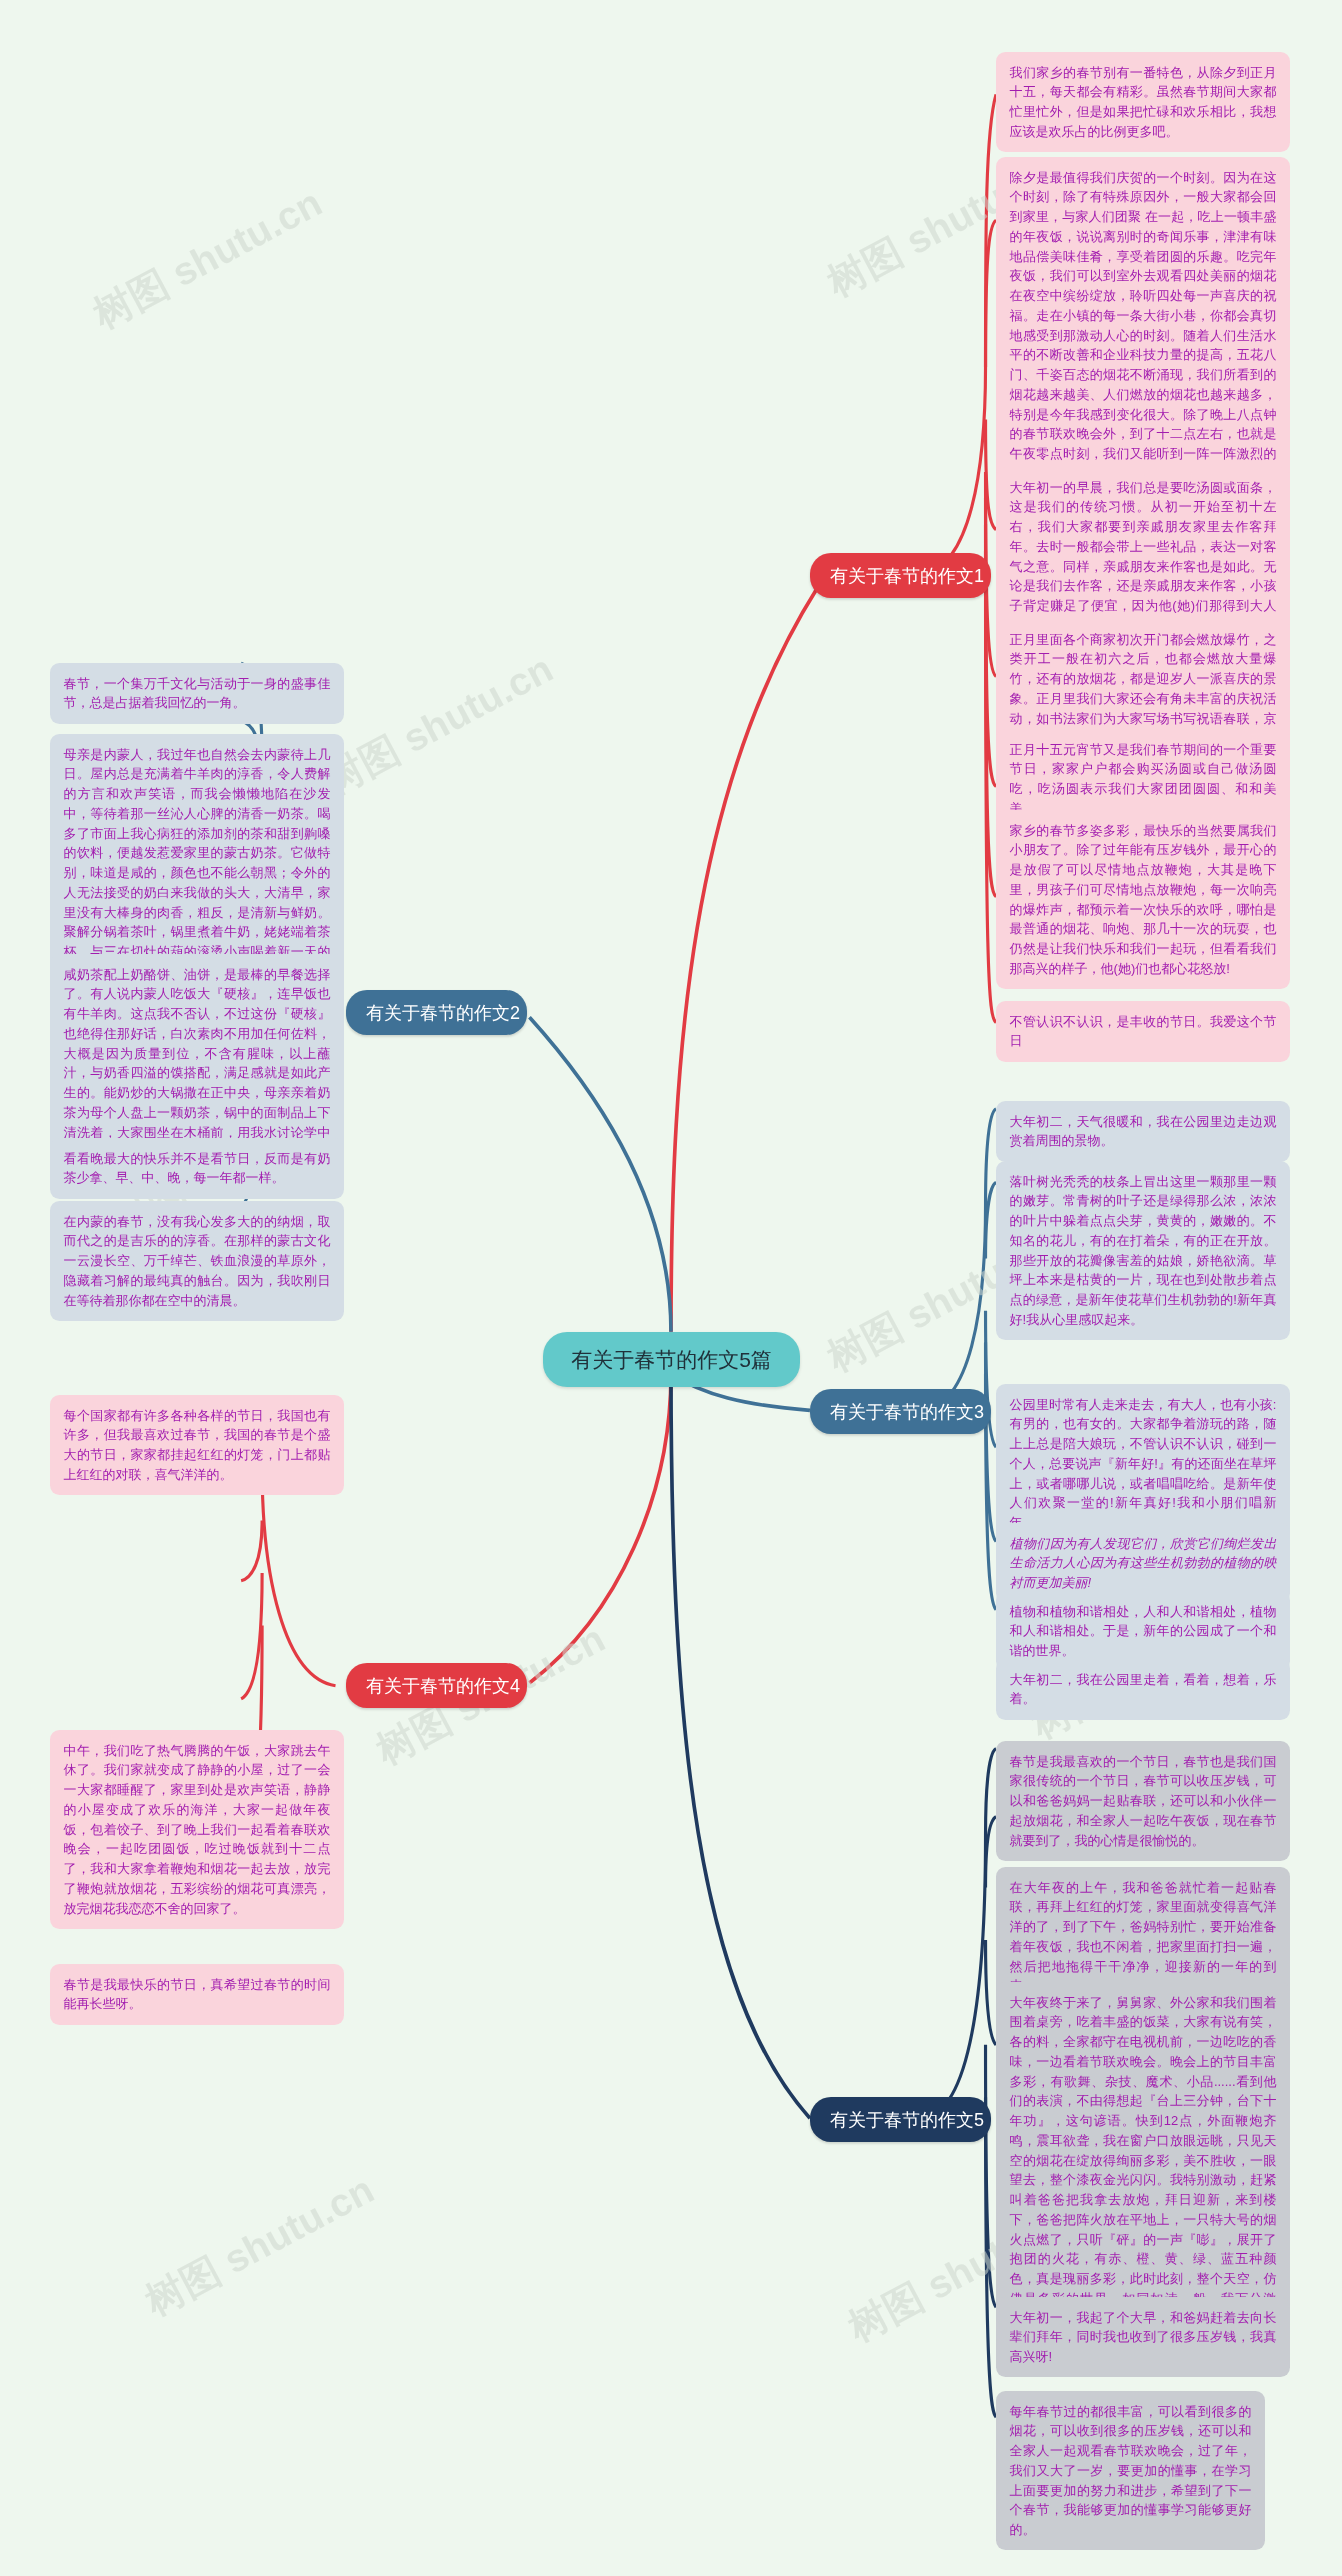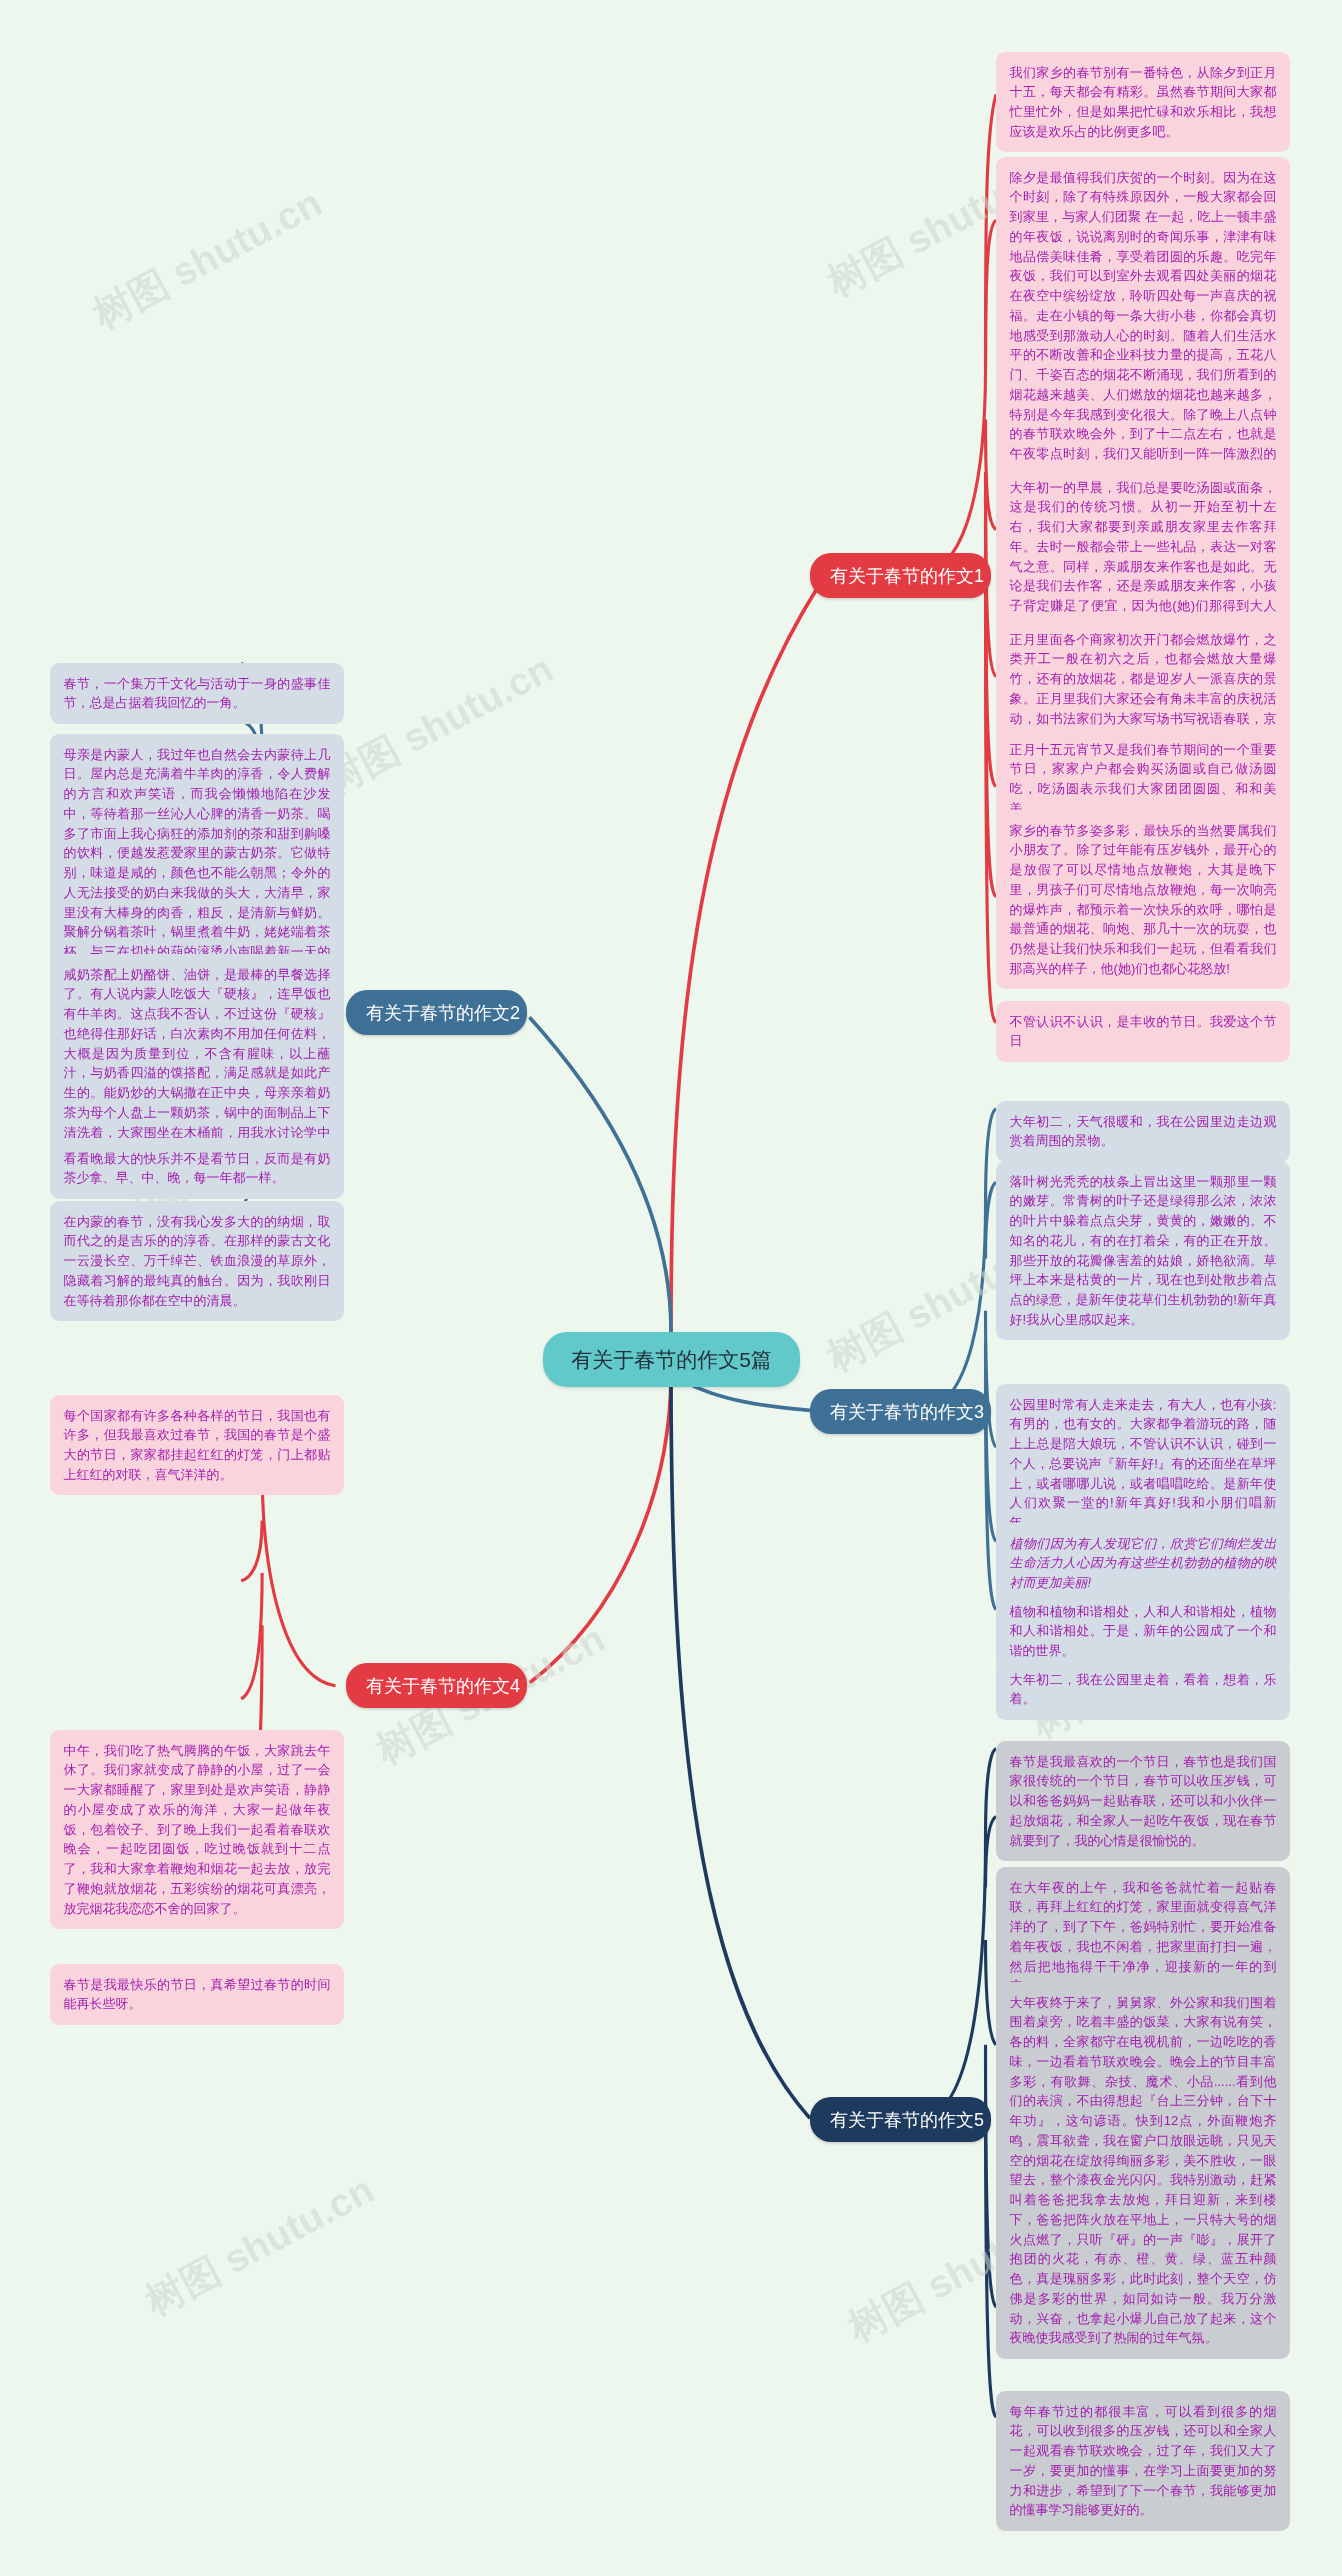--- a/index.html
+++ b/index.html
@@ -193,18 +193,21 @@
 
   <div class="leaf-wrap" style="left:996px;top:1741px;width:294px;">
       <div class="leaf grey">春节是我最喜欢的一个节日，春节也是我们国家很传统的一个节日，春节可以收压岁钱，可以和爸爸妈妈一起贴春联，还可以和小伙伴一起放烟花，和全家人一起吃午夜饭，现在春节就要到了，我的心情是很愉悦的。</div>
     </div>
   <div class="leaf-wrap" style="left:996px;top:1867px;width:294px;">
       <div class="leaf grey">在大年夜的上午，我和爸爸就忙着一起贴春联，再拜上红红的灯笼，家里面就变得喜气洋洋的了，到了下午，爸妈特别忙，要开始准备着年夜饭，我也不闲着，把家里面打扫一遍，然后把地拖得干干净净，迎接新的一年的到来。</div>
     </div>
   <div class="leaf-wrap" style="left:996px;top:1982px;width:294px;">
       <div class="leaf grey">大年夜终于来了，舅舅家、外公家和我们围着围着桌旁，吃着丰盛的饭菜，大家有说有笑，各的料，全家都守在电视机前，一边吃吃的香味，一边看着节联欢晚会。晚会上的节目丰富多彩，有歌舞、杂技、魔术、小品......看到他们的表演，不由得想起『台上三分钟，台下十年功』，这句谚语。快到12点，外面鞭炮齐鸣，震耳欲聋，我在窗户口放眼远眺，只见天空的烟花在绽放得绚丽多彩，美不胜收，一眼望去，整个漆夜金光闪闪。我特别激动，赶紧叫着爸爸把我拿去放炮，拜日迎新，来到楼下，爸爸把阵火放在平地上，一只特大号的烟火点燃了，只听『砰』的一声『嘭』，展开了抱团的火花，有赤、橙、黄、绿、蓝五种颜色，真是瑰丽多彩，此时此刻，整个天空，仿佛是多彩的世界，如同如诗一般。我万分激动，兴奋，也拿起小爆儿自己放了起来，这个夜晚使我感受到了热闹的过年气氛。</div>
     </div>
-  <div class="leaf-wrap" style="left:996px;top:2391px;width:294px;">
+  <div class="leaf-wrap" style="left:996px;top:2297px;width:294px;">
+      <div class="leaf grey">大年初一，我起了个大早，和爸妈赶着去向长辈们拜年，同时我也收到了很多压岁钱，我真高兴呀!</div>
+    </div>
+  <div class="leaf-wrap" style="left:996px;top:2391px;width:269px;">
       <div class="leaf grey">每年春节过的都很丰富，可以看到很多的烟花，可以收到很多的压岁钱，还可以和全家人一起观看春节联欢晚会，过了年，我们又大了一岁，要更加的懂事，在学习上面要更加的努力和进步，希望到了下一个春节，我能够更加的懂事学习能够更好的。</div>
     </div>
 
 </div>
 
 
 </body></html>

